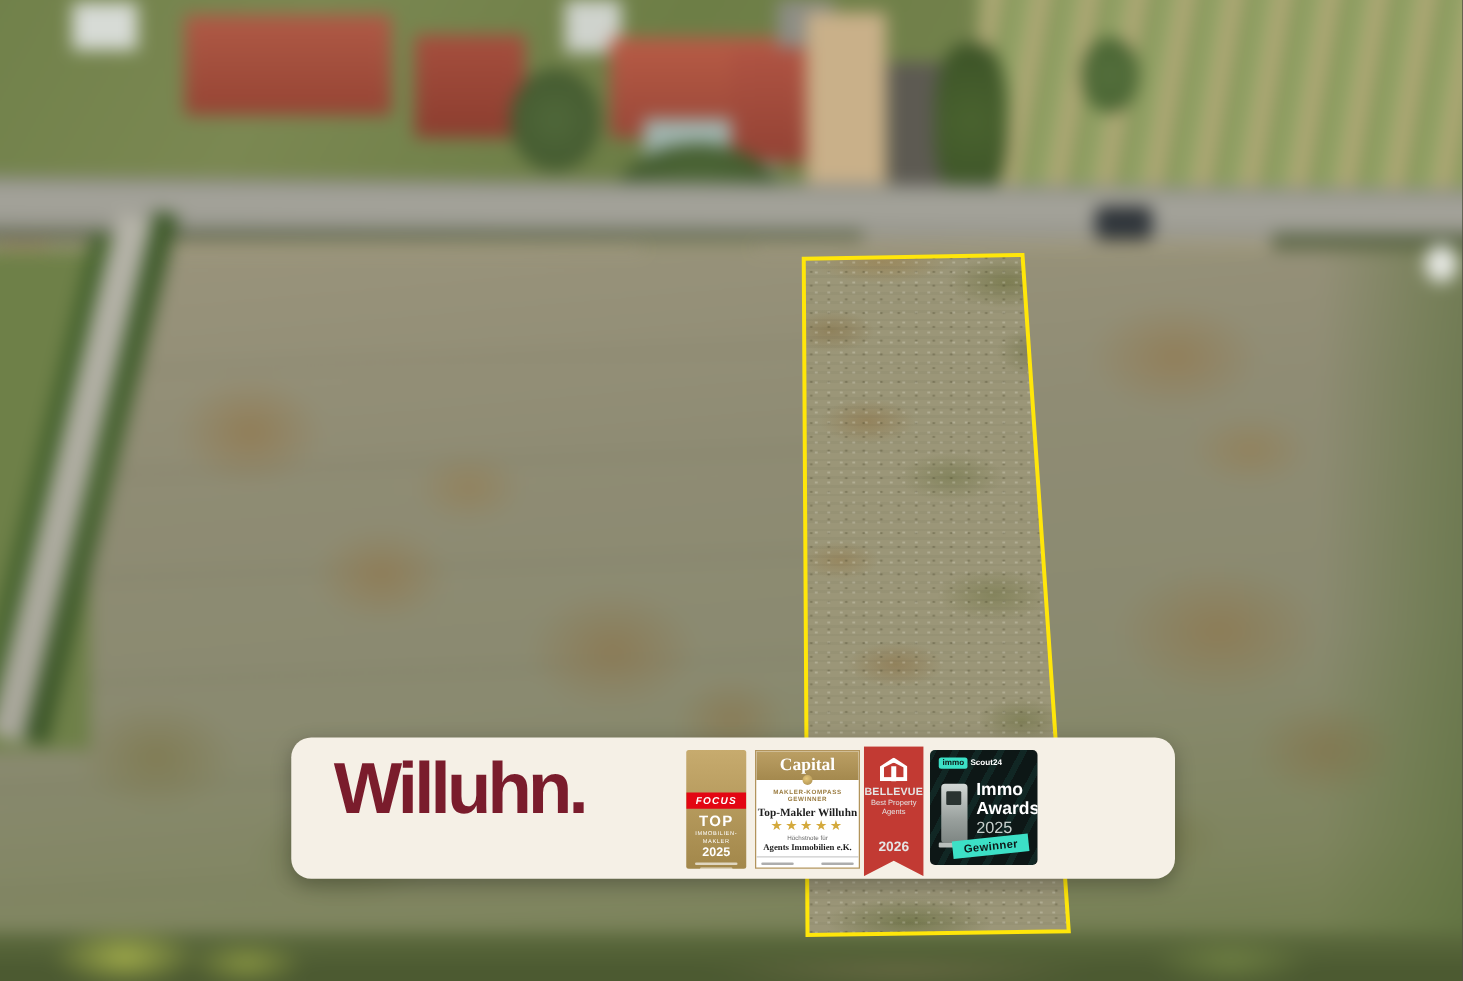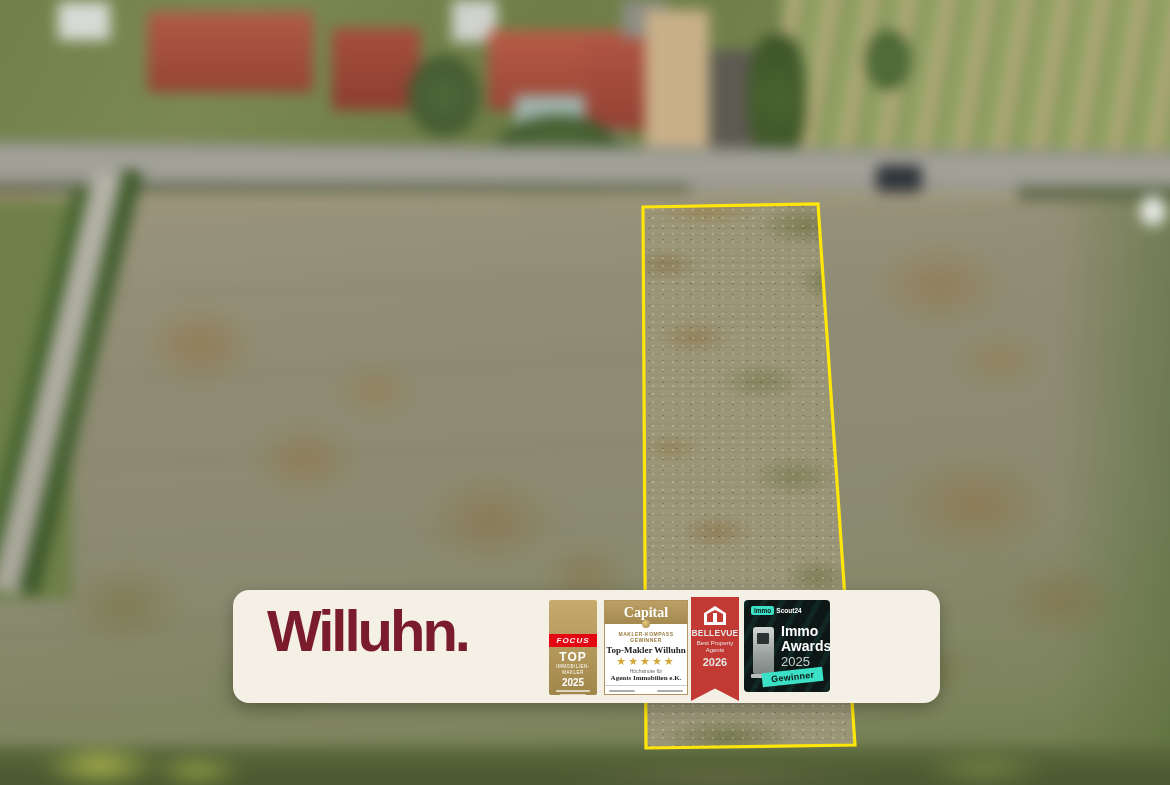--- a/index.html
+++ b/index.html
@@ -100,21 +100,21 @@
   .b-bellevue{left:458px;top:7px;width:48px;height:104px;background:#c23a33;text-align:center;color:#e5e5e5;
     clip-path:polygon(0 0,100% 0,100% 100%,50% 88%,0 100%);}
   .bv-house{position:relative;width:22px;height:19px;margin:9px auto 3px;}
   .bv-outer{position:absolute;inset:0;background:#fff;
     clip-path:polygon(50% 0,100% 38%,100% 100%,0 100%,0 38%);}
   .bv-inner{position:absolute;left:3px;top:4px;right:3px;bottom:3px;background:#c23a33;
     clip-path:polygon(50% 0,100% 34%,100% 100%,0 100%,0 34%);}
   .bv-one{position:absolute;left:9px;top:7px;width:4px;height:12px;background:#fff;}
   .bv-title{font-size:8.5px;font-weight:700;letter-spacing:.2px;}
   .bv-sub{font-size:6px;line-height:7px;margin-top:2px;}
-  .bv-year{font-size:11px;font-weight:700;margin-top:2px;}
+  .bv-year{font-size:11px;font-weight:700;margin-top:18px;}
   
   .b-immo{left:511px;top:10px;width:86px;height:92px;background:#0d1716;border-radius:4px;color:#fff;}
   .is-streaks{position:absolute;inset:0;
     background:repeating-linear-gradient(118deg,rgba(62,224,200,.08) 0 5px,transparent 5px 16px);}
   .is-logo{position:absolute;left:7px;top:6px;display:flex;align-items:center;font-size:6.5px;font-weight:700;}
   .is-chip{background:#3ce0c6;color:#0d1716;border-radius:2px;padding:1px 3px;}
   .is-scout{color:#fff;margin-left:2px;}
   .is-trophy{position:absolute;left:9px;top:27px;width:21px;height:47px;border-radius:3px 3px 2px 2px;
     background:linear-gradient(180deg,#d3d8d6,#99a09d 60%,#7e8683);}
   .is-trophy::before{content:"";position:absolute;left:4px;top:6px;width:12px;height:11px;background:#2a3331;border-radius:1px;}

